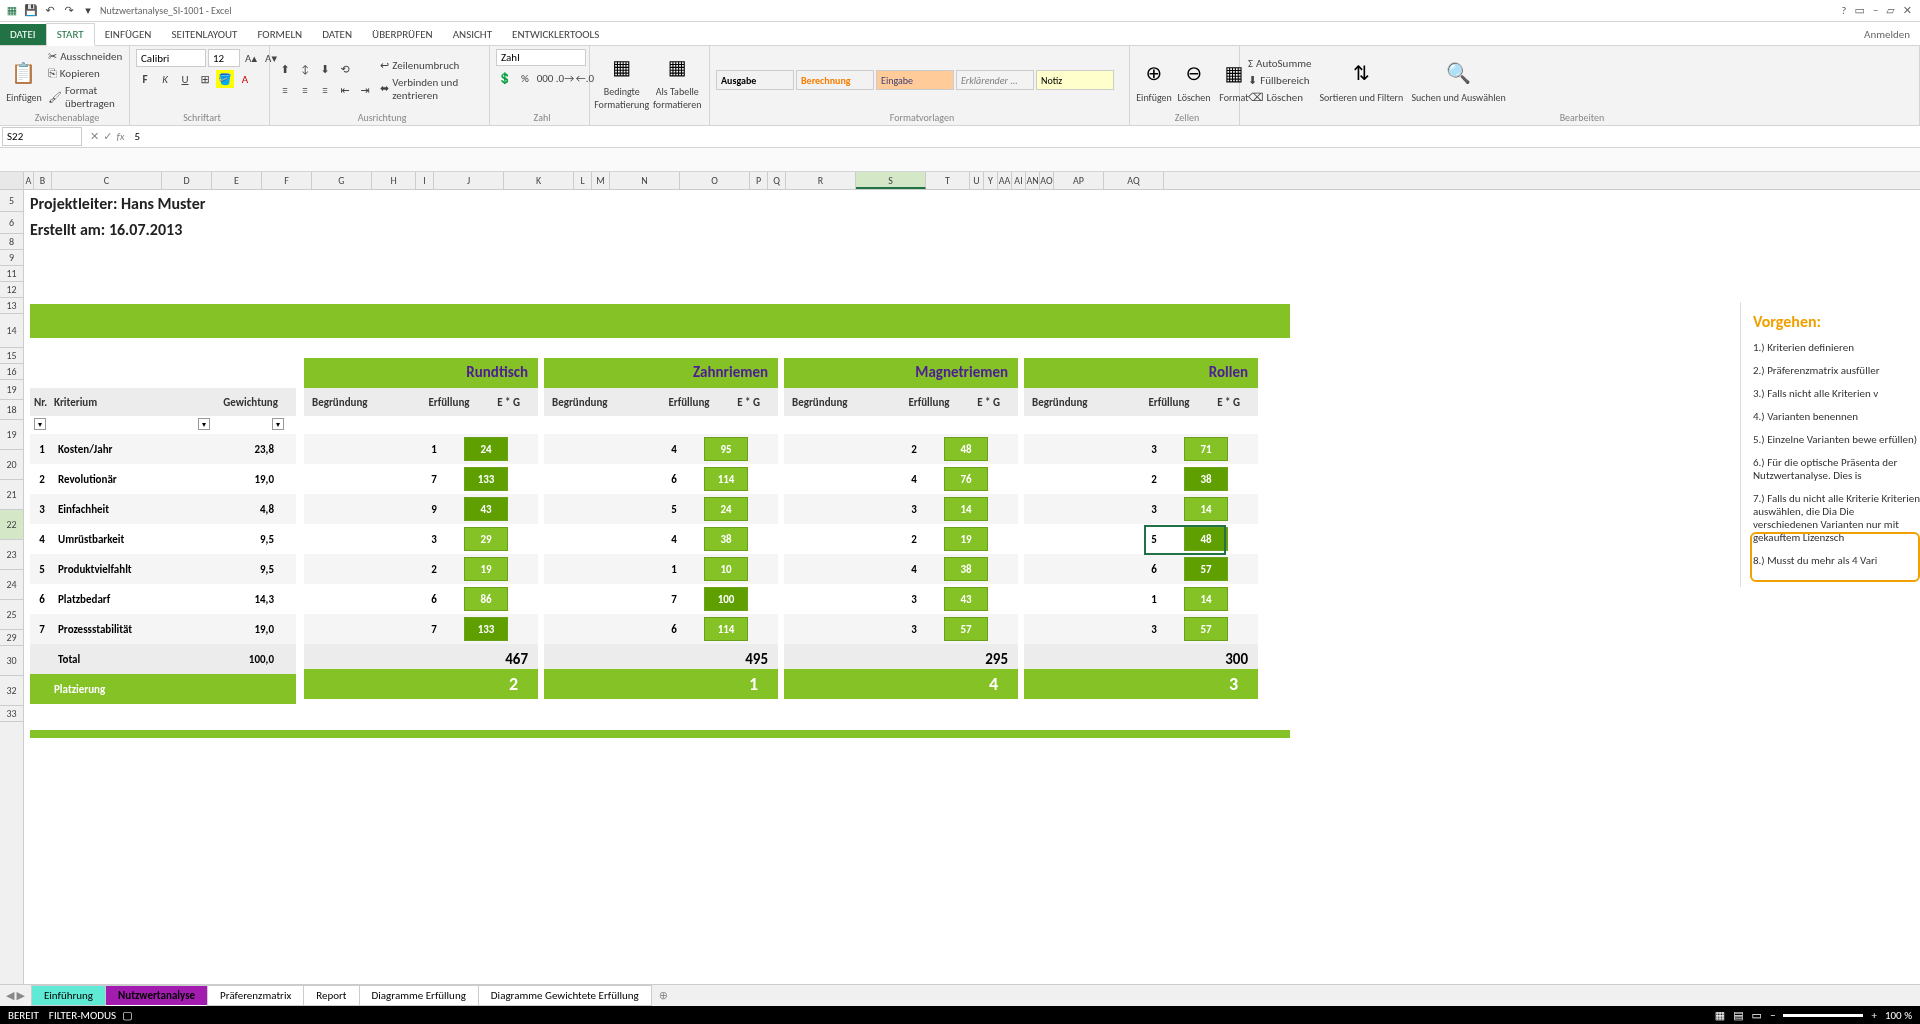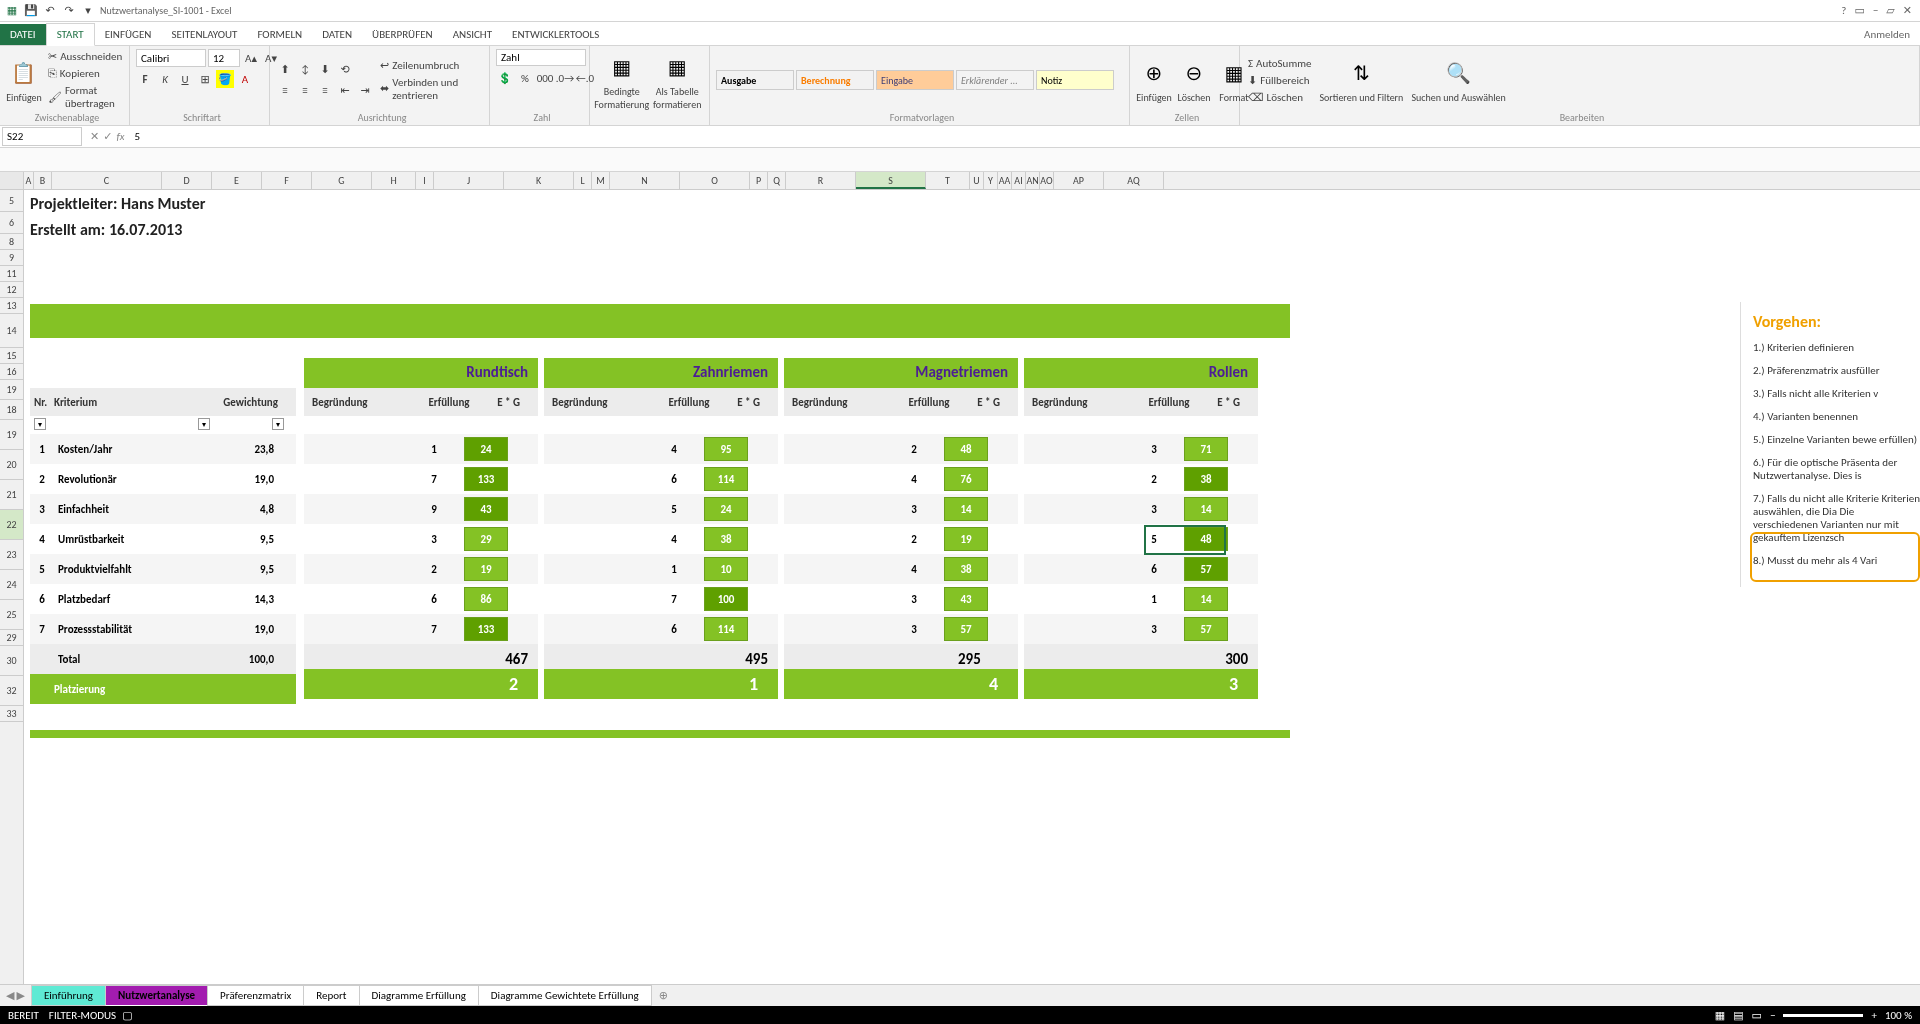--- a/index.html
+++ b/index.html
@@ -524,21 +524,21 @@
             <div class="erf">3</div>
             <div class="eg">43</div>
           </div>
           <div class="data-row alt">
             <div class="fill"></div>
             <div class="erf">3</div>
             <div class="eg">57</div>
           </div>
           <div class="total-row">
             <div style="flex:1"></div>
-            <div style="width:60px;padding-right:10px;font-size:15px">295</div>
+            <div style="width:60px;text-align:right;padding-right:10px;font-size:15px">295</div>
           </div>
           <div class="gradient-bar" style="background:linear-gradient(90deg,#f0a000 0%,#ffd070 55%,#e8e8e8 55%);margin-top:-25px;width:170px;position:relative;z-index:-1"></div>
           <div class="placement" style="justify-content:flex-end;padding-right:20px;font-size:18px">4</div>
         </div>
         <div class="section" style="left: 1000px; top: 168px;">
           <div class="section-head">Rollen</div>
           <div class="section-cols">
             <div style="width:110px">Begründung</div>
             <div style="width:70px;text-align:center">Erfüllung</div>
             <div style="width:44px;text-align:right">E * G</div>

